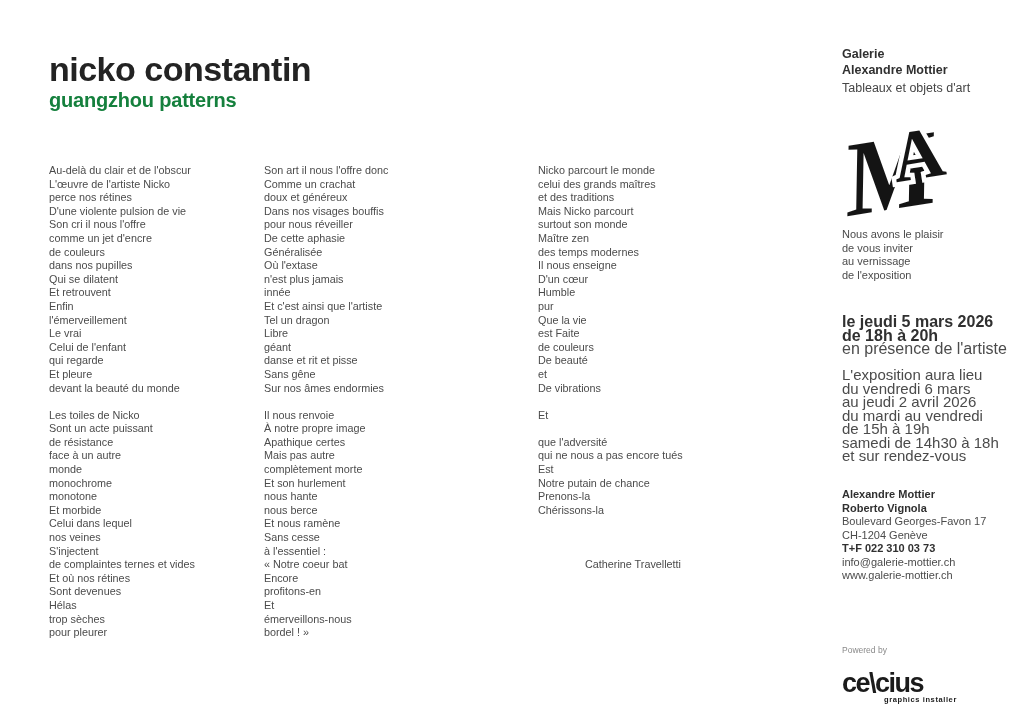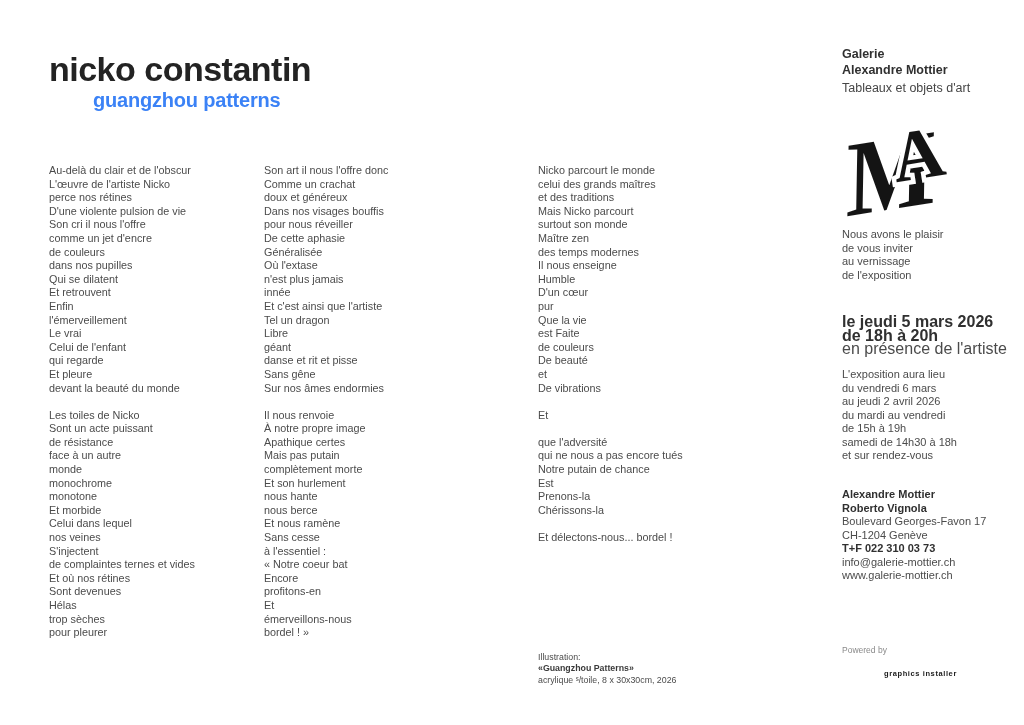--- a/index.html
+++ b/index.html
@@ -3,21 +3,21 @@
 <meta charset="utf-8">
 <style>
   * { margin:0; padding:0; box-sizing:border-box; }
   html,body { width:1024px; height:725px; background:#fff; overflow:hidden;
               font-family:"Liberation Sans", sans-serif; }
   .page { position:relative; width:1024px; height:725px; background:#ffffff; }
 
   
   .title-block { position:absolute; left:49px; top:50px; }
   .title-block h1 { font-size:34px; font-weight:bold; color:#232323; line-height:38px; letter-spacing:-0.5px; }
-  .title-block h2 { font-size:20px; font-weight:bold; color:#3b82f6; line-height:24px; letter-spacing:-0.2px;margin-left:44px; }
+  .title-block h2 { font-size:20px; font-weight:bold; color:#15803d; line-height:24px; letter-spacing:-0.2px; }
 
   
   .poem-col { position:absolute; top:164px; font-size:10.8px; line-height:13.6px; color:#4b4b4b; }
   .col-1 { left:49px;  width:210px; }
   .col-2 { left:264px; width:210px; }
   .col-3 { left:538px; width:230px; }
   .stanza-gap { height:13.6px; }
   .line { white-space:nowrap; }
   .poem-author { padding-left:47px; }
 
@@ -28,21 +28,21 @@
   
   .sidebar { position:absolute; left:842px; width:195px; top:0; height:529px; }
   .gallery-name { position:absolute; top:47px; left:0; font-size:12.5px; font-weight:bold; color:#303030; line-height:15.5px; }
   .gallery-tagline { position:absolute; top:81px; left:0; font-size:12.5px; color:#454545;text-align:right; }
 
   .ma-logo { position:absolute; top:112px; left:-6px; width:120px; height:115px; }
 
   .invitation { position:absolute; top:228px; left:0; font-size:11px; line-height:13.5px; color:#4b4b4b; }
   .event-block { position:absolute; top:315px; left:0; font-size:16px; line-height:13.5px; color:#4b4b4b; }
   .event-block .bold-lines { font-weight:bold; color:#303030; }
-  .schedule { position:absolute; top:368px; left:0; font-size:11px; line-height:13.5px; color:#4b4b4b; }
+  .schedule { position:absolute; top:368px; left:0; font-size:15px; line-height:13.5px; color:#4b4b4b; }
   .contact { position:absolute; top:488px; left:0; font-size:11px; line-height:13.5px; color:#4b4b4b; }
   .contact .bold-lines, .contact .phone { font-weight:bold; color:#303030; }
 
   .footer-brand { position:absolute; top:645px; left:0; }
   .powered-by { font-size:8.5px; color:#8a8a8a; margin-bottom:15px; }
   .celcius { font-size:27px; font-weight:bold; color:#1b1b1b; letter-spacing:-1.5px; line-height:26px; }
   .celcius-tagline { font-size:7.5px; font-weight:bold; color:#1b1b1b; letter-spacing:0.6px; margin-left:42px; margin-top:-1px; }
 </style>
 </head>
 <body>
@@ -114,21 +114,21 @@
         <div class="line">géant</div>
         <div class="line">danse et rit et pisse</div>
         <div class="line">Sans gêne</div>
         <div class="line">Sur nos âmes endormies</div>
       </div>
     <div class="stanza-gap"></div>
     <div>
         <div class="line">Il nous renvoie</div>
         <div class="line">À notre propre image</div>
         <div class="line">Apathique certes</div>
-        <div class="line">Mais pas putain</div>
+        <div class="line">Mais pas autre</div>
         <div class="line">complètement morte</div>
         <div class="line">Et son hurlement</div>
         <div class="line">nous hante</div>
         <div class="line">nous berce</div>
         <div class="line">Et nous ramène</div>
         <div class="line">Sans cesse</div>
         <div class="line">à l'essentiel :</div>
         <div class="line">« Notre coeur bat</div>
         <div class="line">Encore</div>
         <div class="line">profitons-en</div>
@@ -141,52 +141,47 @@
   <div class="poem-col col-3">
     <div>
         <div class="line">Nicko parcourt le monde</div>
         <div class="line">celui des grands maîtres</div>
         <div class="line">et des traditions</div>
         <div class="line">Mais Nicko parcourt</div>
         <div class="line">surtout son monde</div>
         <div class="line">Maître zen</div>
         <div class="line">des temps modernes</div>
         <div class="line">Il nous enseigne</div>
+        <div class="line">D'un cœur</div>
         <div class="line">Humble</div>
-        <div class="line">D'un cœur</div>
         <div class="line">pur</div>
         <div class="line">Que la vie</div>
         <div class="line">est Faite</div>
         <div class="line">de couleurs</div>
         <div class="line">De beauté</div>
         <div class="line">et</div>
         <div class="line">De vibrations</div>
       </div>
     <div class="stanza-gap"></div>
     <div>
         <div class="line">Et</div>
         <div class="line">&nbsp;</div>
         <div class="line">que l'adversité</div>
         <div class="line">qui ne nous a pas encore tués</div>
+        <div class="line">Est</div>
         <div class="line">Notre putain de chance</div>
-        <div class="line">Est</div>
         <div class="line">Prenons-la</div>
         <div class="line">Chérissons-la</div>
         <div class="line">&nbsp;</div>
-        <div class="line">Et délectons-nous... bordel !</div>
-        <div class="line">&nbsp;</div>
-        <div class="line">&nbsp;</div>
-      </div>
-  </div>
-
-  <div class="caption">
-    <div>Illustration:</div>
-    <div class="cap-title">«Guangzhou Patterns»</div>
-    <div>acrylique ˢ/toile, 8 x 30x30cm, 2026</div>
-  </div>
+        <div class="line">&nbsp;</div>
+        <div class="line">&nbsp;</div>
+      </div>
+    <div class="line poem-author">Catherine Travelletti</div>
+  </div>
+
 
   <div class="sidebar">
 
     <div class="gallery-name">
         <div class="line">Galerie</div>
         <div class="line">Alexandre Mottier</div>
       </div>
     <div class="gallery-tagline">Tableaux et objets d'art</div>
 
     <div class="ma-logo">
@@ -231,17 +226,18 @@
           <div class="line">Boulevard Georges-Favon 17</div>
           <div class="line">CH-1204 Genève</div>
         </div>
       <div class="phone">T+F 022 310 03 73</div>
       <div>info@galerie-mottier.ch</div>
       <div>www.galerie-mottier.ch</div>
     </div>
 
     <div class="footer-brand">
       <div class="powered-by">Powered by</div>
+      <div class="celcius">ce\cius</div>
       <div class="celcius-tagline">graphics installer</div>
     </div>
 
   </div>
 </div>
 
 </body></html>

